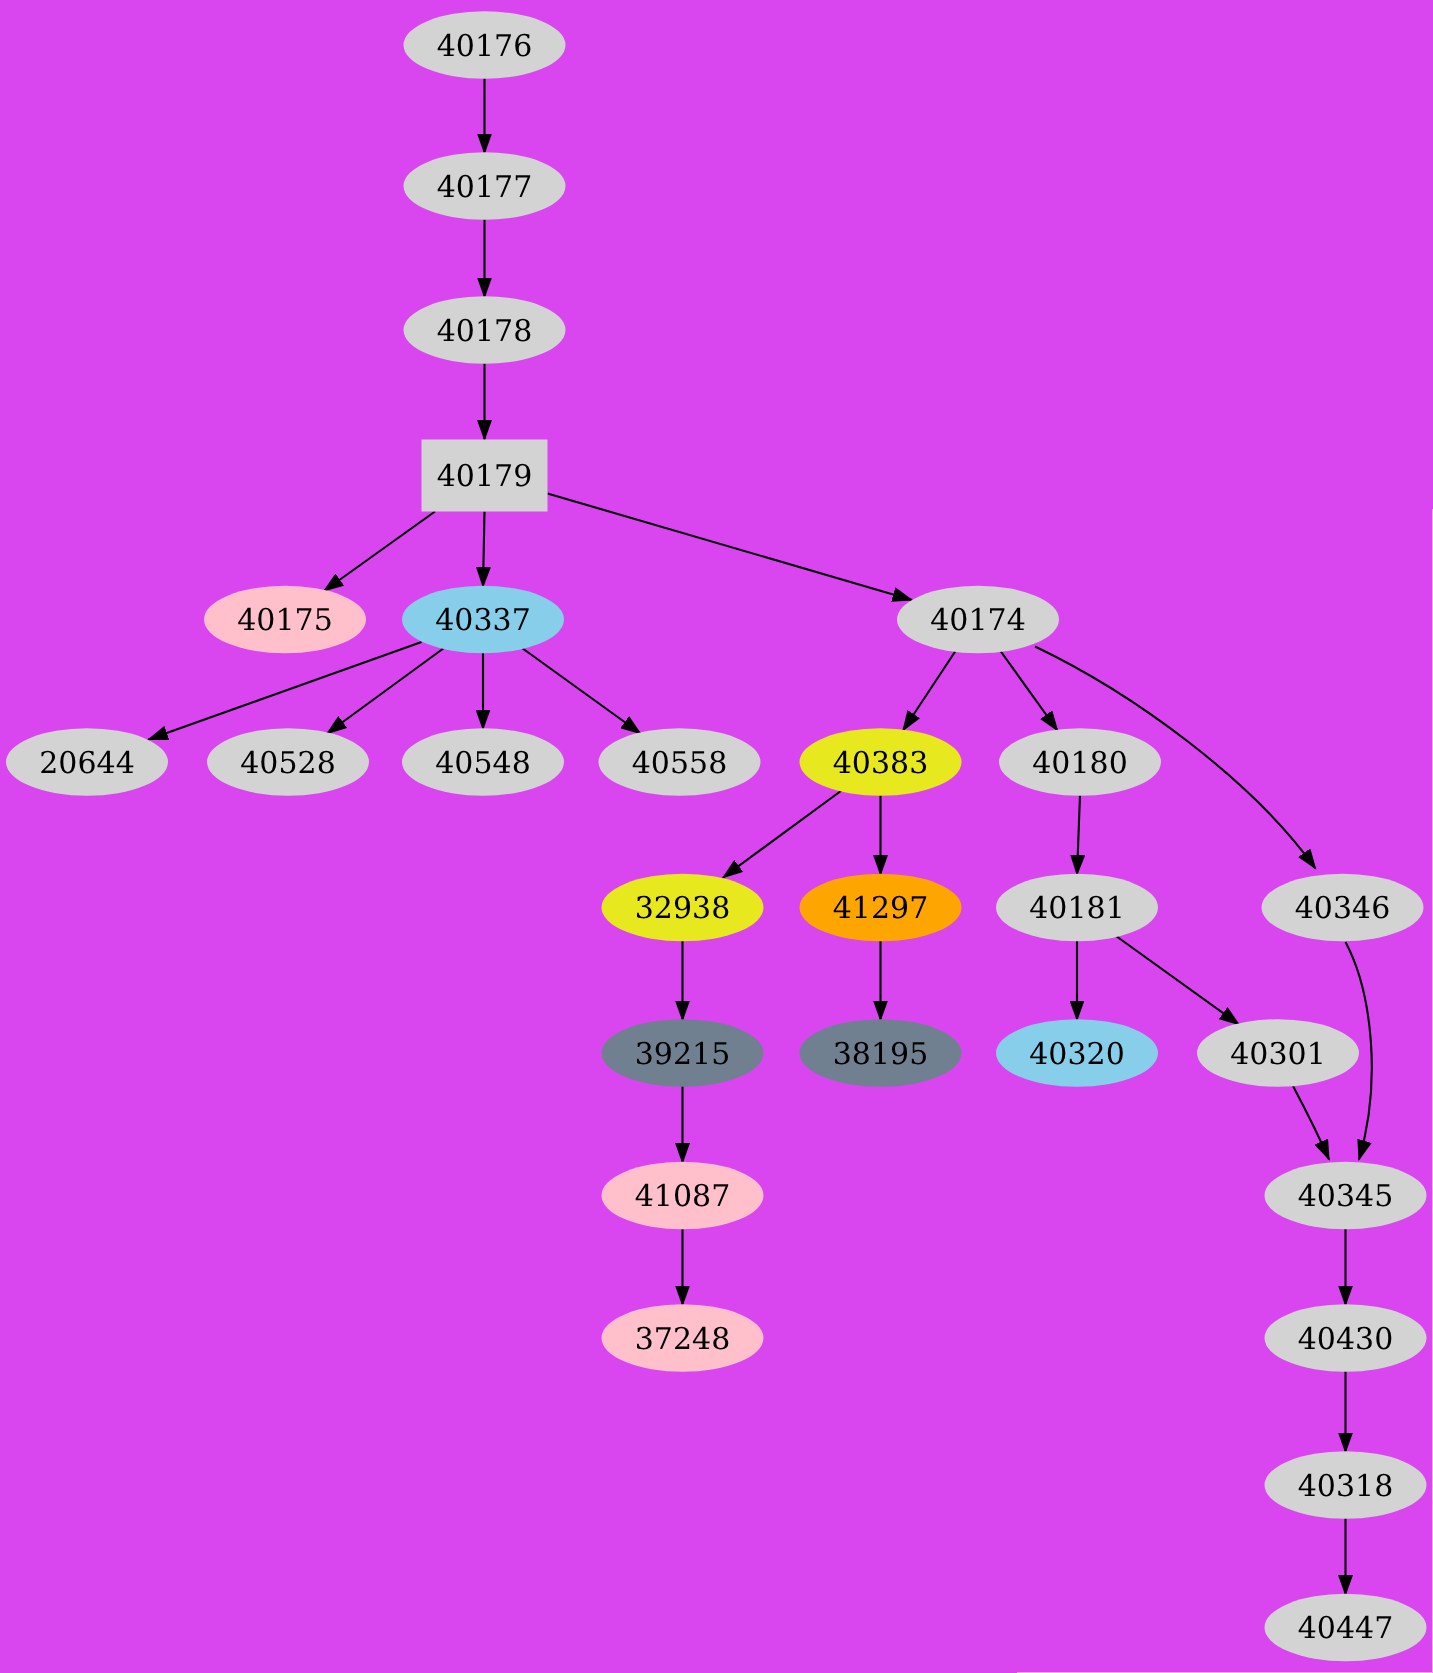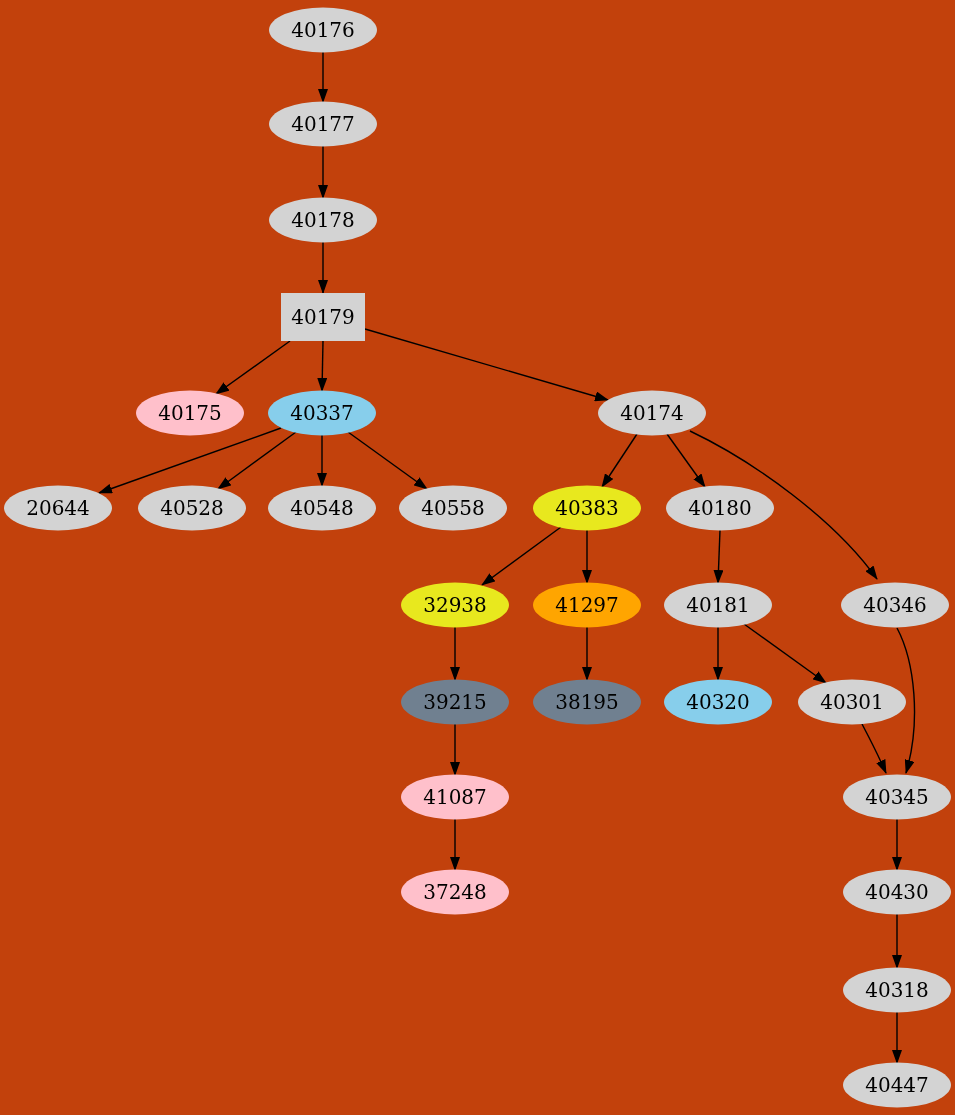--- a/index.html
+++ b/index.html
@@ -3,21 +3,21 @@
 <meta charset="utf-8">
 <style>
   html, body {
     margin: 0;
     padding: 0;
     background: #ffffff;
   }
   .canvas-wrap {
     width: 955px;
     height: 1115px;
-    background: #c2410c;
+    background: #d946ef;
     position: relative;
   }
   svg { display: block; }
   .node-label {
     font-family: "DejaVu Serif", serif;
     font-size: 20px;
     fill: #000000;
     text-anchor: middle;
   }
   .edge {

